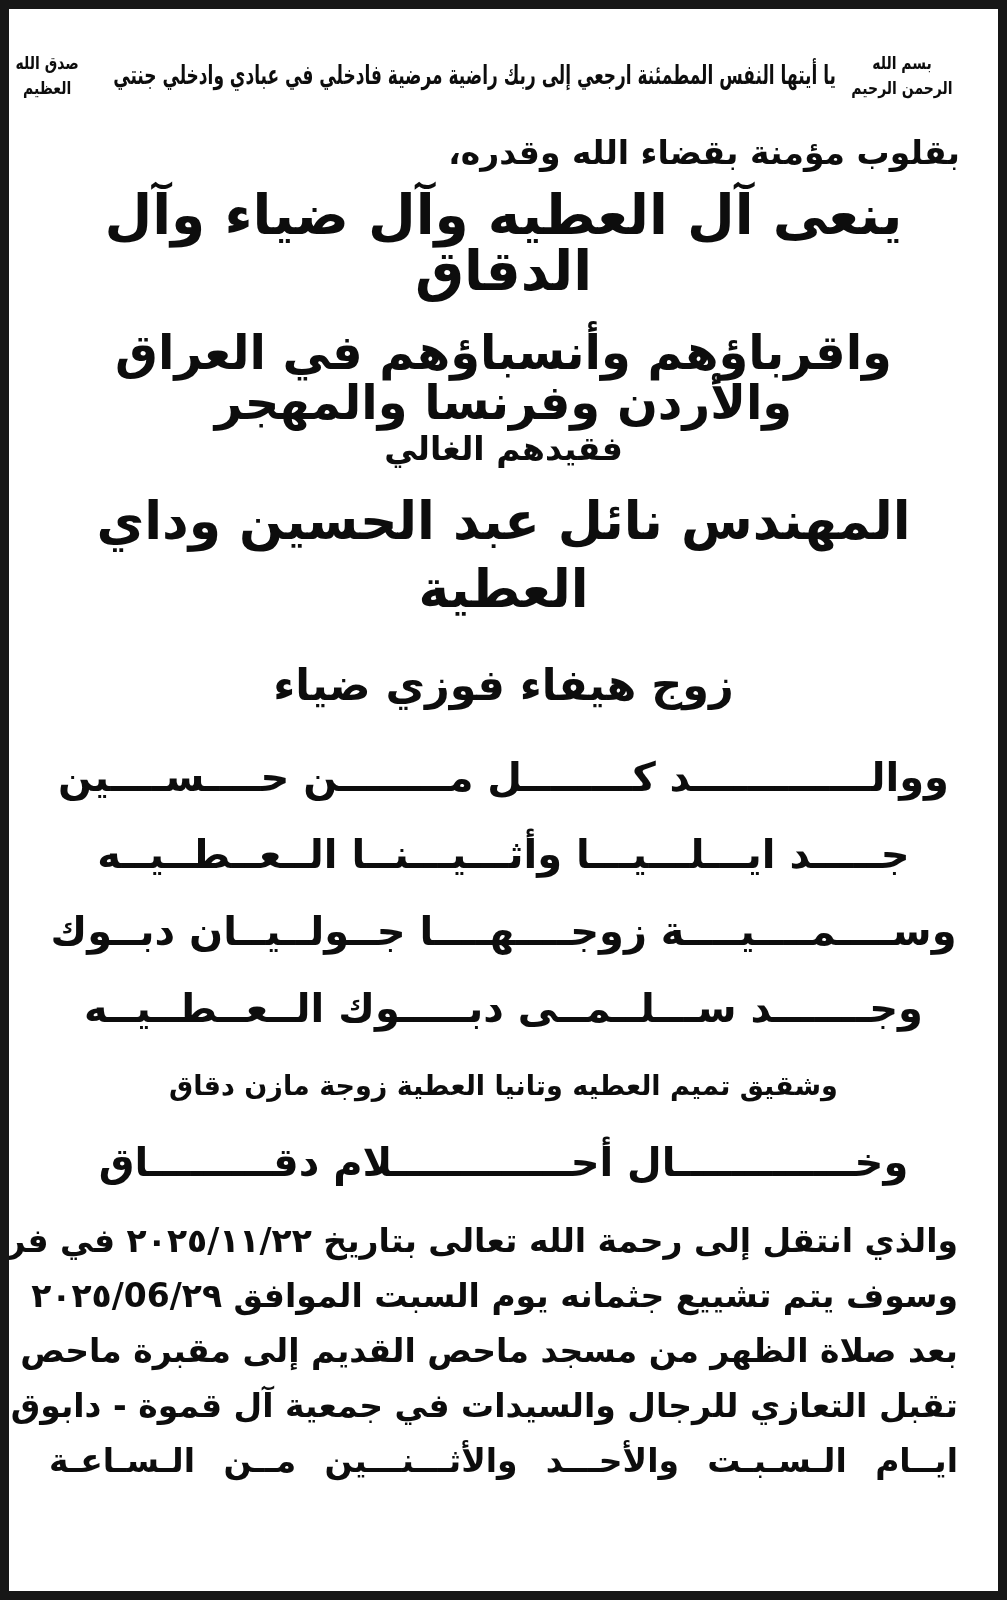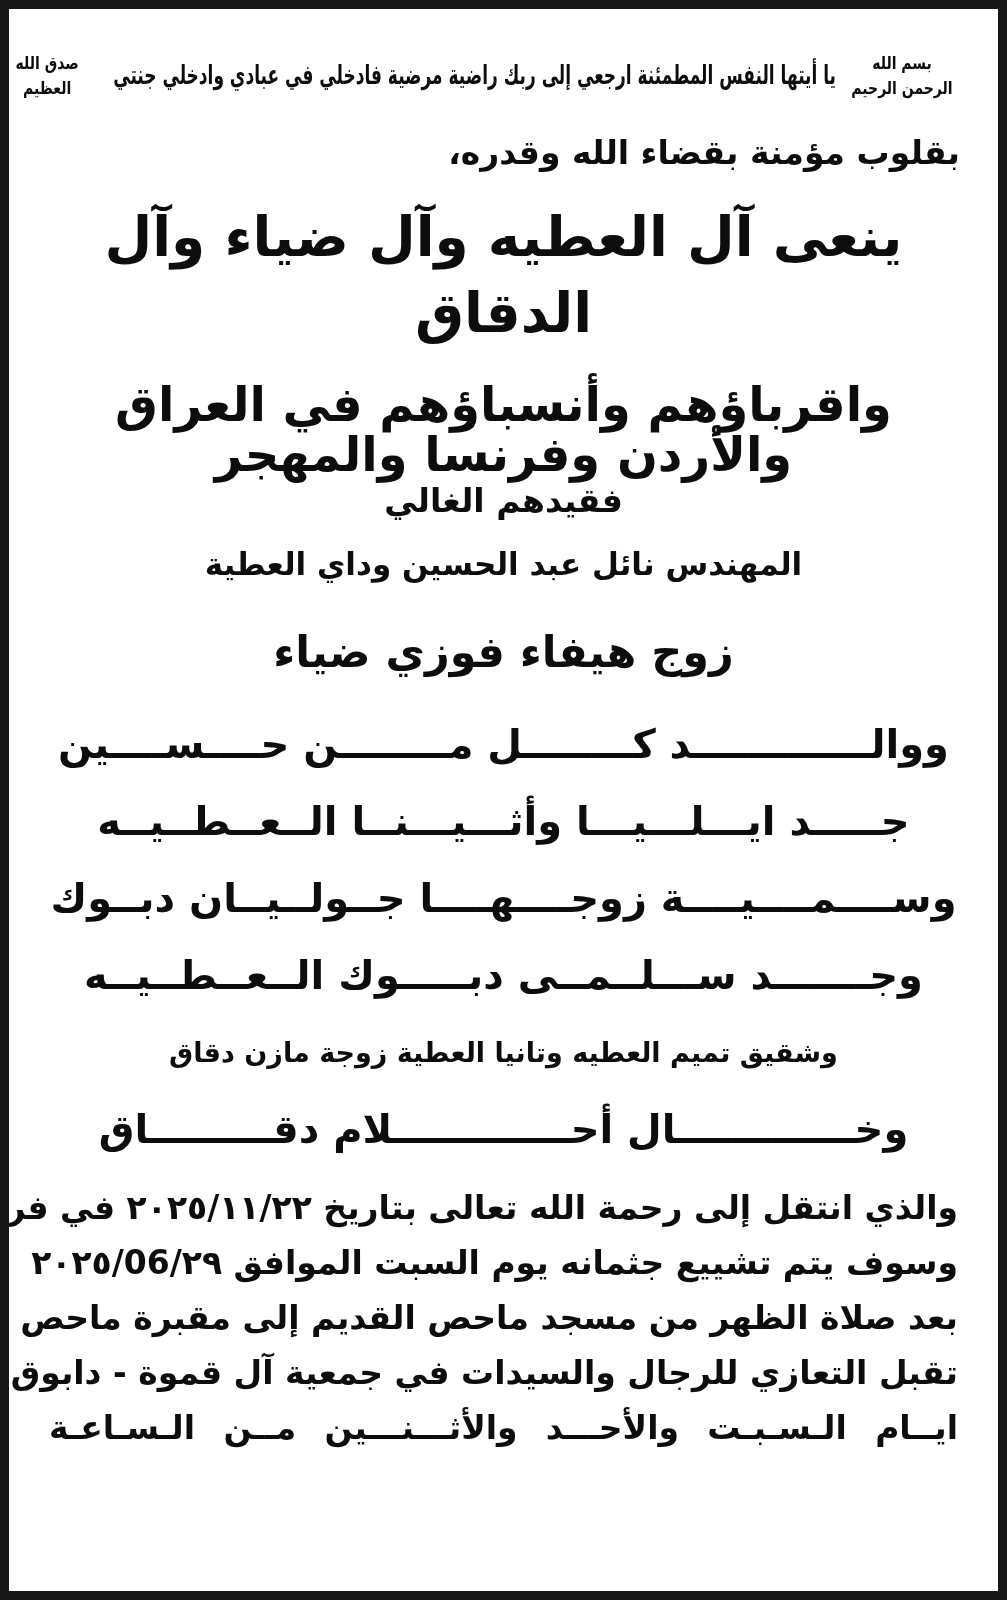--- a/index.html
+++ b/index.html
@@ -37,25 +37,25 @@
   }
   .callig-verse {
     flex: 1 1 auto;
     font-size: 17px;
     font-weight: bold;
     white-space: nowrap;
     transform: scaleY(1.55);
   }
 
   .opening      { font-size: 33px; font-weight: bold; margin-top: 12px; line-height: 44px; text-align: right; }
-  .families     { font-size: 55px; font-weight: bold; margin-top: 24px; line-height: 76px; }
+  .families     { font-size: 55px; font-weight: bold; margin-top: 12px; line-height: 56px; }
   .relatives    { font-size: 48px; font-weight: bold; margin-top: 28px; line-height: 50px; }
   .eulogy-intro { font-size: 33px; font-weight: bold; line-height: 44px; }
-  .deceased     { font-size: 31px; font-weight: bold; margin-top: 7px; line-height: 68px; }
-  .spouse       { font-size: 43px; font-weight: bold; margin-top: 24px; line-height: 60px; }
+  .deceased     { font-size: 52px; font-weight: bold; margin-top: 16px; line-height: 68px; }
+  .spouse       { font-size: 43px; font-weight: bold; margin-top: 32px; line-height: 60px; }
 
   .relations { margin-top: 24px; }
   .relation-line {
     font-size: 40px;
     font-weight: bold;
     line-height: 77px;
     white-space: nowrap;
   }
   .relation-line.long { font-size: 27px; }
 

